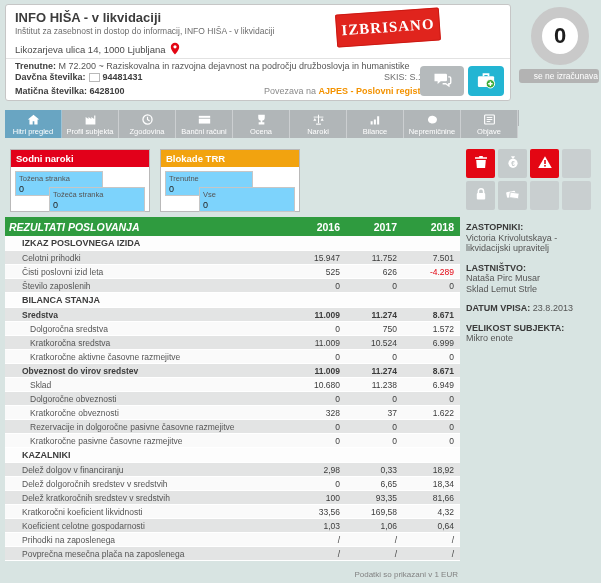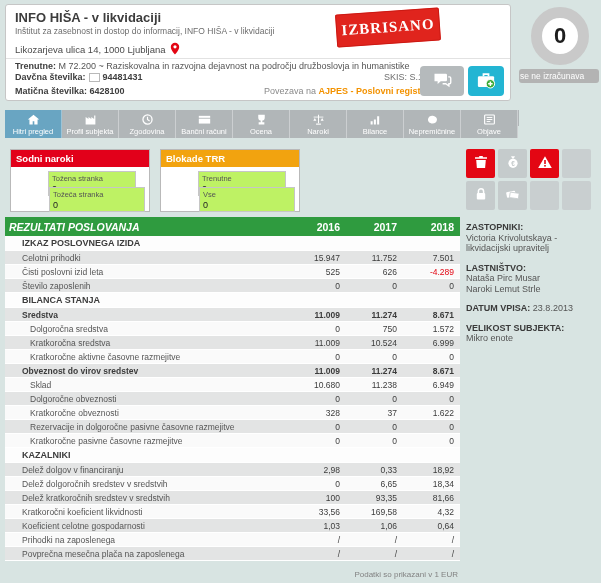--- a/index.html
+++ b/index.html
@@ -32,36 +32,36 @@
   .link-orange { color:#f39200; font-weight:bold; cursor:pointer; }
   .hdr-btn { position:absolute; border-radius:4px; display:flex; align-items:center; justify-content:center; cursor:pointer; }
   .hdr-btn.chat { left:414px; top:7px; width:44px; height:30px; background:#b5babc; }
   .hdr-btn.case { left:462px; top:7px; width:36px; height:30px; background:#23b5d3; }
   .hdr-btn svg { width:20px; height:20px; }
   
   .score-circle { position:absolute; left:531px; top:7px; width:58px; height:58px; border-radius:50%;
     background:#fff; border:11px solid #c9c9c9; display:flex; align-items:center; justify-content:center;
     font-size:22px; font-weight:bold; color:#1e1e1e; }
   .score-note { position:absolute; left:519px; top:69px; width:80px; background:#b3b3b3; color:#fff;
-    font-size:8.5px; text-align:left; padding:2px 1px; border-radius:3px; }
+    font-size:8.5px; text-align:right; padding:2px 1px; border-radius:3px; }
   
   .tab-bar { position:absolute; left:5px; top:110px; width:514px; height:16px; display:flex; background:#b1b6b8; }
   .tab { width:57px; height:28px; display:flex; flex-direction:column; align-items:center; justify-content:center;
     gap:1px; background:#b1b6b8; border-right:1px solid rgba(255,255,255,.35); cursor:pointer; }
   .tab.active { background:#69a5c2; }
   .tab-icon svg { width:13px; height:13px; display:block; }
   .tab-label { font-size:7.5px; color:#fff; white-space:nowrap; }
   
   .stat-box { position:absolute; width:140px; height:63px; background:#fff; border:1px solid #b9b9b9; }
   .stat-box.sodni { left:10px; top:149px; }
   .stat-box.blokade { left:160px; top:149px; }
   .stat-head { height:17px; line-height:17px; padding-left:5px; color:#fff; font-weight:bold; font-size:9.5px; }
   .stat-head.red { background:#e2001a; }
   .stat-head.orange { background:#f2a30f; }
-  .stat-field { position:absolute; background:#bef264; border:1px solid #c6c6c6; padding:2px 3px; font-size:7.5px; color:#555;margin-left:33px; }
+  .stat-field { position:absolute; background:#7dd3fc; border:1px solid #c6c6c6; padding:2px 3px; font-size:7.5px; color:#555; }
   .stat-field .sf-val { font-size:9px; color:#222; margin-top:1px; }
   .sf-a { left:4px; top:21px; width:88px; height:25px; }
   .sf-b { right:4px; top:37px; width:96px; height:25px; text-align:left; }
   
   .results { position:absolute; left:5px; top:217px; width:455px; }
   .res-head { display:flex; align-items:center; height:19px; background:#2f9b3f; color:#fff; font-weight:bold; }
   .res-title { flex:1; font-size:10.5px; padding-left:4px;font-style:italic; }
   .res-year { width:57px; text-align:right; padding-right:6px; font-size:10.5px; }
   .trow { display:flex; align-items:center; height:14px; border-bottom:1px solid #fff;padding-left:12px; }
   .trow.section { background:#fdfdfd; height:15px; }
@@ -435,21 +435,21 @@
     <div class="act-btn blank"></div>
     <div class="act-btn blank"></div>
   </div>
 
 <div class="side-info">
   <div class="side-label">ZASTOPNIKI:</div>
   <div class="side-val">Victoria Krivolutskaya - likvidacijski upravitelj</div>
   <div class="side-label">LASTNIŠTVO:</div>
   <div>
       <div class="side-val">Nataša Pirc Musar</div>
-      <div class="side-val">Naroki Lemut Strle</div>
+      <div class="side-val">Sklad Lemut Strle</div>
     </div>
   <div class="side-inline">
     <span class="side-label" style="margin:0">DATUM VPISA:</span>
     <span class="side-val">23.8.2013</span>
   </div>
   <div class="side-label">VELIKOST SUBJEKTA:</div>
   <div class="side-val">Mikro enote</div>
 </div>
 
 </body></html>

